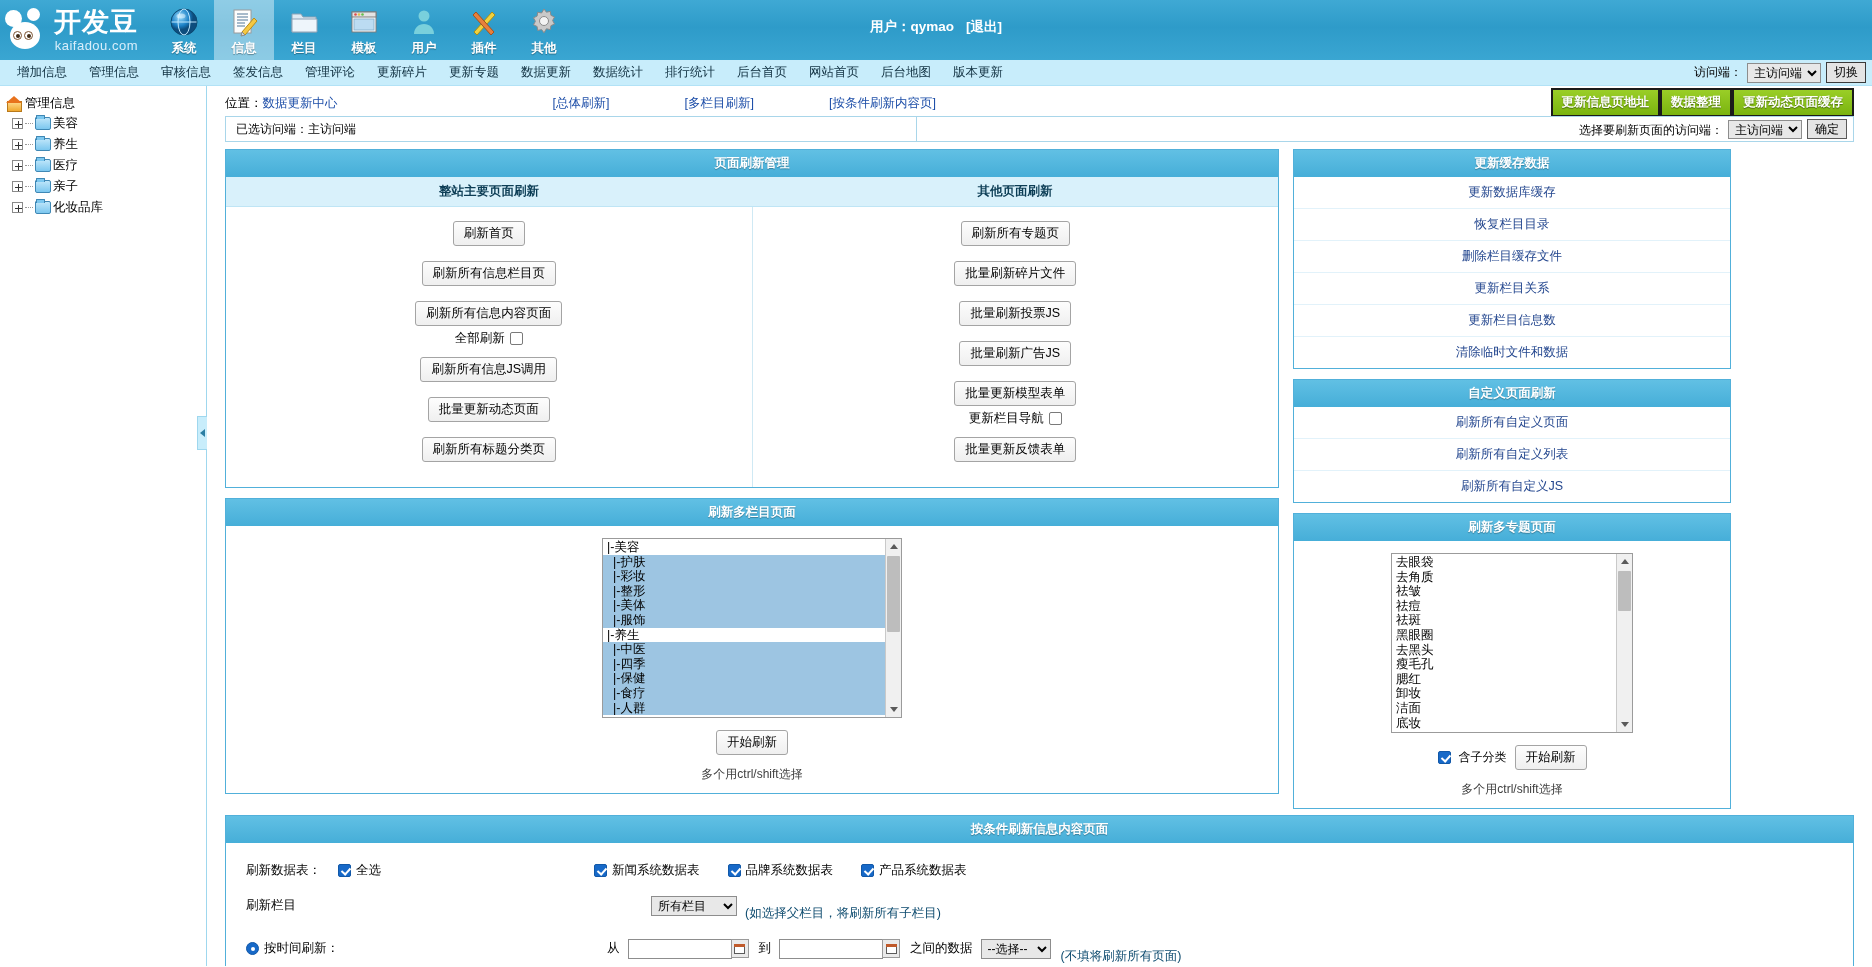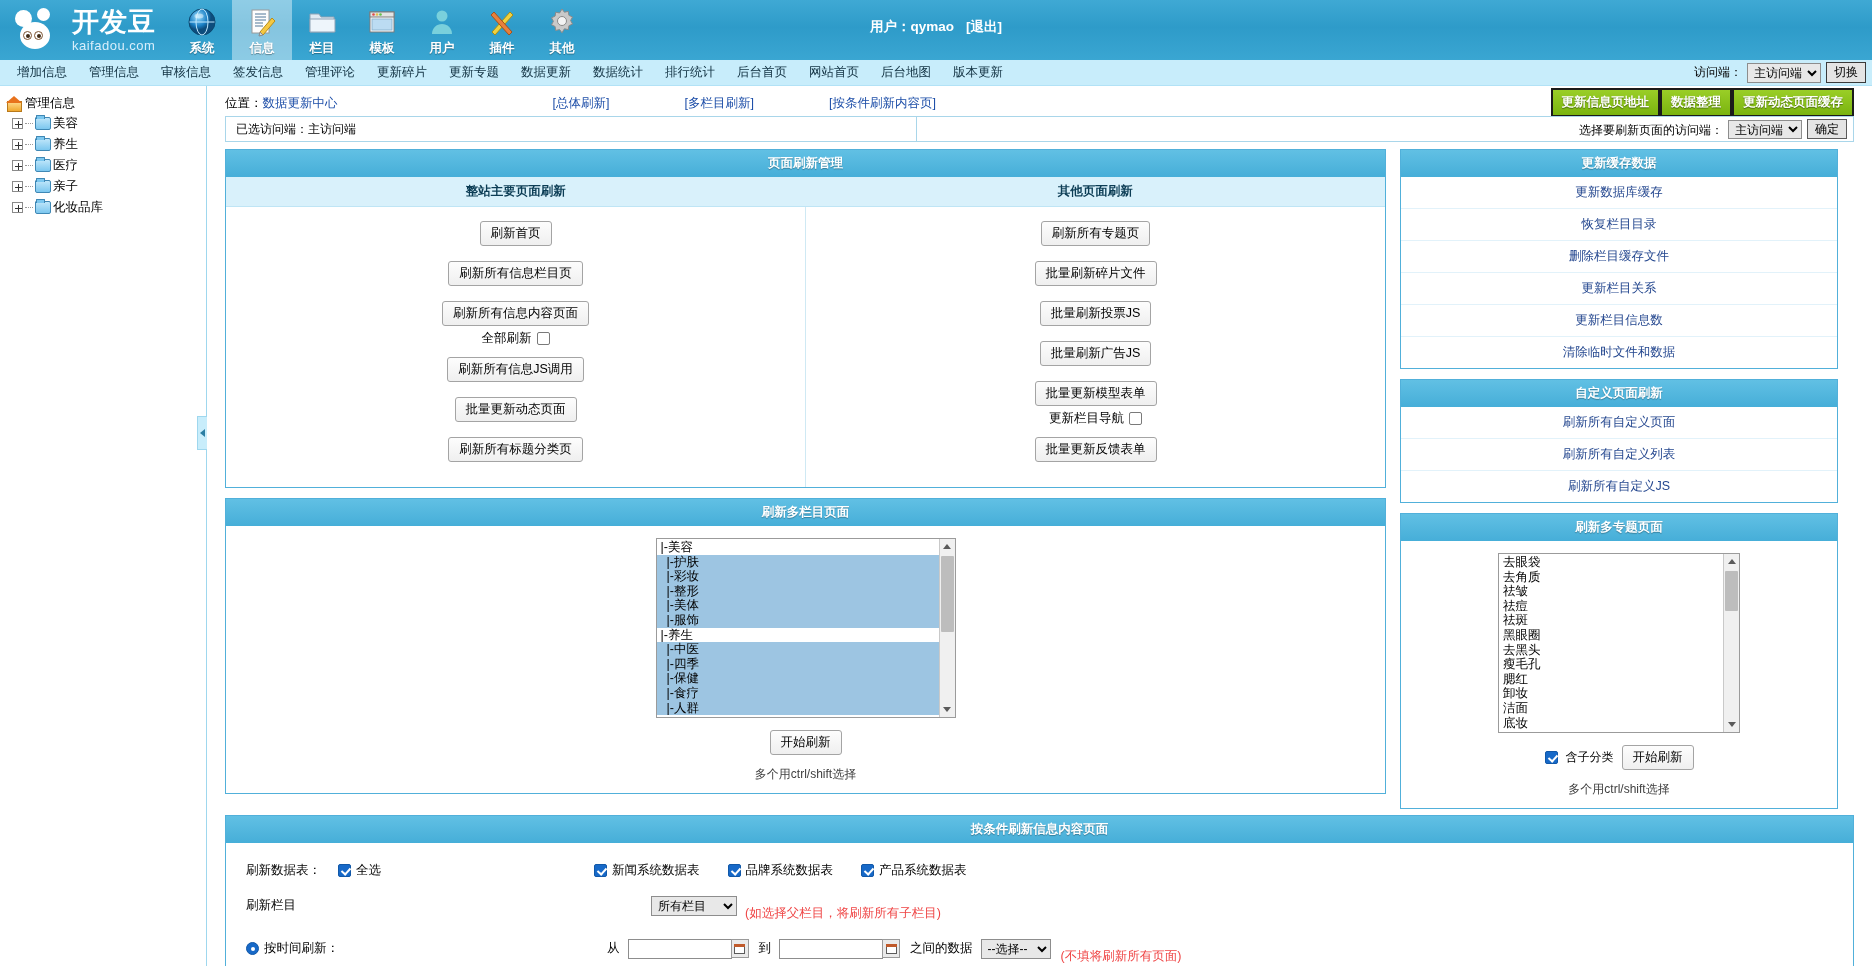--- a/index.html
+++ b/index.html
@@ -17,22 +17,23 @@
   
   #top-header {
     height: 60px;
     background: linear-gradient(to bottom, #3fa9d4 0%, #2e9bc9 45%, #3aa6d2 100%);
     display: flex;
     align-items: stretch;
     position: relative;
   }
   #brand {
     display: flex; align-items: center;
-    padding-left: 14px; padding-right: 16px;
-    gap: 12px;
+    padding-left: 4px; padding-right: 16px;
+    gap: 4px;
+    text-align: right;
   }
   #brand .logo-mark { width: 46px; height: 46px; position: relative; }
   #brand .logo-mark .head {
     position: absolute; width: 30px; height: 27px; border-radius: 50%;
     background: #fff; left: 6px; top: 15px;
   }
   #brand .logo-mark .ear1 {
     position: absolute; width: 17px; height: 17px; border-radius: 50%;
     background: #fff; left: 1px; top: 3px;
   }
@@ -182,21 +183,21 @@
   }
   #selected-bar .left { padding-left: 10px; font-size: 12px; }
   #selected-bar .divider { position: absolute; left: 690px; top: 0; bottom: 0; width: 1px; background: #a9d6ea; }
   #selected-bar .right {
     position: absolute; right: 6px; top: 2px; display: flex; align-items: flex-end; gap: 5px; font-size: 12px;
   }
   #selected-bar .right select.win { height: 19px; }
   #selected-bar .right button.winbtn { height: 20px; border: 1px solid #5a5a5a; }
 
   .cols { display: flex; gap: 14px; }
-  .col-left { width: 1161px; flex: none; }
+  .col-left { width: 1054px; flex: none; }
   .col-right { width: 438px; flex: none; }
 
   .panel { border: 1px solid #51b0da; background: #fff; margin-bottom: 10px; }
   .panel-title {
     background: linear-gradient(to bottom,#61c0e4,#46aed8);
     color: #fff; font-weight: bold; font-size: 12.5px;
     text-align: center; padding: 5px 0;
     text-shadow: 0 1px 1px rgba(0,0,0,.3);
   }
   .panel-subhead {
@@ -281,21 +282,21 @@
     border: 1px solid #8d8d8d; background: #fff; height: 20px; width: 104px;
     font-size: 12px; padding: 1px 3px; font-family: "Liberation Sans", sans-serif;
   }
   .date-input-wrap { position: relative; display: inline-flex; align-items: center; }
   .cal-btn {
     width: 18px; height: 19px; border: 1px solid #9a9a9a; background: #eaeaea;
     margin-left: -1px; display: flex; align-items: center; justify-content: center; cursor: pointer;
   }
   .cal-glyph { width: 11px; height: 10px; border: 1px solid #5b5b5b; background: #fff; position: relative; }
   .cal-glyph::before { content:""; position:absolute; left:-1px; top:-1px; right:-1px; height:3px; background:#c05a2b; }
-  .muted { color: #ef4444; margin-top: 16px; }
+  .muted { color: #0c4a6e; margin-top: 16px; }
 </style>
 </head>
 <body>
 
 <div id="top-header">
 
   <div id="brand">
     <div class="logo-mark">
       <div class="ear1"></div>
         <div class="ear2"></div>

